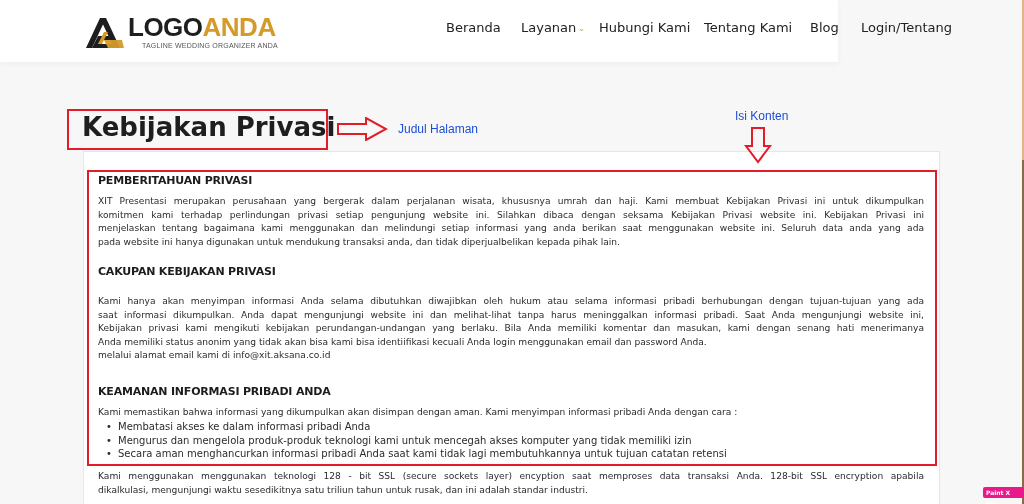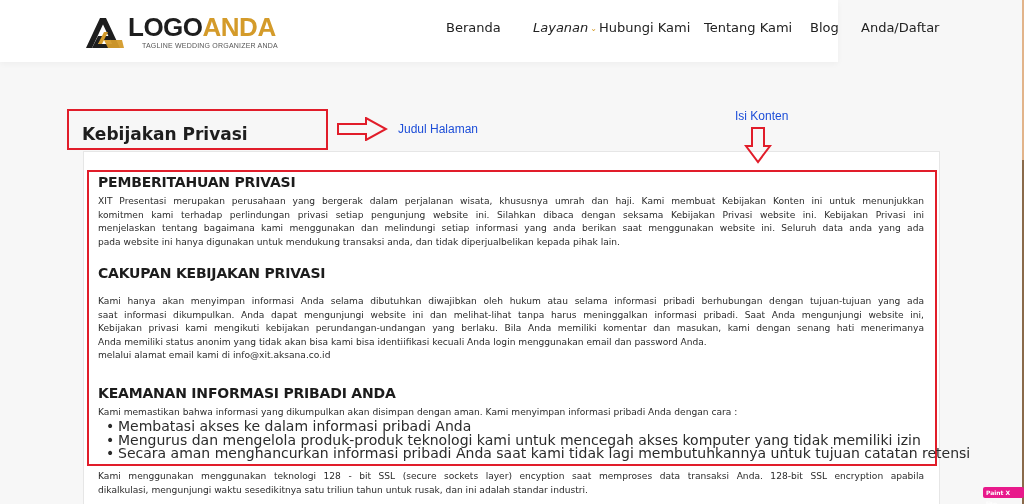--- a/index.html
+++ b/index.html
@@ -14,33 +14,33 @@
     .logo-text { position: absolute; left: 44px; top: 2px; font-size: 26px; font-weight: bold; letter-spacing: -0.5px; line-height: 30px; font-family: "Liberation Sans", sans-serif; }
     .logo-text .a { color: #1e1e1e; }
     .logo-text .b { color: #d49b2a; }
     .logo-tagline { position: absolute; left: 58px; top: 32px; font-size: 7px; color: #555; letter-spacing: 0.2px; font-family: "Liberation Sans", sans-serif; white-space: nowrap; }
 
     .nav { position: absolute; top: 20px; height: 20px; display: flex; align-items: center; }
     .nav-item { position: absolute; top: 0; font-size: 13px; color: #222; white-space: nowrap; font-family: "DejaVu Sans", sans-serif; cursor: pointer; }
     .chev { font-size: 8px; color: #d49b2a; margin-left: 2px; vertical-align: middle; }
 
     .page-title-box { position: absolute; left: 67px; top: 109px; width: 261px; height: 41px; border: 2px solid #e11d2a; }
-    .page-title { position: absolute; left: 82px; top: 112px; font-size: 17px; color: #1e1e1e; font-family: "DejaVu Sans", sans-serif; white-space: nowrap; margin-top: 12px; }
+    .page-title { position: absolute; left: 82px; top: 112px; font-size: 26px; color: #1e1e1e; font-family: "DejaVu Sans", sans-serif; white-space: nowrap; }
     .arrow-right { position: absolute; left: 336px; top: 117px; width: 52px; height: 24px; }
     .ann-label { position: absolute; font-size: 12px; color: #1d4ed8; font-family: "Liberation Sans", sans-serif; white-space: nowrap; }
     .arrow-down { position: absolute; left: 744px; top: 126px; width: 28px; height: 38px; }
 
     .content-card { position: absolute; left: 83px; top: 151px; width: 857px; height: 360px; background: #ffffff; border-left: 1px solid #e6e6e6; border-right: 1px solid #e6e6e6; border-top: 1px solid #e6e6e6; }
     .content-highlight { position: absolute; left: 87px; top: 170px; width: 850px; height: 296px; border: 2px solid #e11d2a; }
 
-    .section-title { position: absolute; left: 98px; font-size: 14px; font-weight: bold; color: #1c1c1c; font-family: "DejaVu Sans", sans-serif; white-space: nowrap; letter-spacing: -0.2px; }
+    .section-title { position: absolute; left: 98px; font-size: 11px; font-weight: bold; color: #1c1c1c; font-family: "DejaVu Sans", sans-serif; white-space: nowrap; letter-spacing: -0.2px; }
     .para { position: absolute; left: 98px; width: 826px; font-size: 9.1px; line-height: 13.5px; color: #2b2b2b; text-align: justify; font-family: "DejaVu Sans", sans-serif; }
     .para .line { display: block; }
     .justify { text-align-last: justify; }
-    .list { position: absolute; left: 104px; width: 820px; font-size: 14px; line-height: 13.5px; color: #2b2b2b; list-style: none; font-family: "DejaVu Sans", sans-serif; }
+    .list { position: absolute; left: 104px; width: 820px; font-size: 10px; line-height: 13.5px; color: #2b2b2b; list-style: none; font-family: "DejaVu Sans", sans-serif; }
     .list li { position: relative; padding-left: 14px; white-space: nowrap; }
     .list li::before { content: "•"; position: absolute; left: 2px; top: 0; }
 
     .badge { position: absolute; left: 983px; top: 487px; height: 11px; padding: 0 3px; background: #e8198b; color: #fff; font-size: 6px; font-weight: bold; border-radius: 2px; line-height: 11px; font-family: "DejaVu Sans", sans-serif; }
   </style>
 </head>
 <body>
 
 <div class="right-edge"></div>
 
@@ -54,27 +54,27 @@
       <polygon points="14,32 20,20 24,20 18,32" fill="#d49b2a"></polygon>
     </svg>
     <div class="logo-text">
       <span class="a" style="text-transform:uppercase;">Logo</span><span class="b" style="text-transform:uppercase;">Anda</span>
     </div>
     <div class="logo-tagline">TAGLINE WEDDING ORGANIZER ANDA</div>
   </div>
 
   <nav class="nav" style="left:0;width:1022px;">
     <span class="nav-item" style="left:446px;">Beranda</span>
-    <span class="nav-item" style="left:533px;font-style:italic;">
+    <span class="nav-item" style="left:521px;">
       <span>Layanan</span><span class="chev">⌄</span>
     </span>
     <span class="nav-item" style="left:599px;">Hubungi Kami</span>
     <span class="nav-item" style="left:704px;">Tentang Kami</span>
     <span class="nav-item" style="left:810px;">Blog</span>
-    <span class="nav-item" style="left:861px;">Anda/Daftar</span>
+    <span class="nav-item" style="left:861px;">Login/Tentang</span>
   </nav>
 </header>
 
 <div class="content-card"></div>
 
 <div class="page-title-box"></div>
 <h1 class="page-title">Kebijakan Privasi</h1>
 
 <svg class="arrow-right" viewBox="0 0 52 24">
   <polygon points="2,7 30,7 30,1 50,12 30,23 30,17 2,17" fill="none" stroke="#e11d2a" stroke-width="2"></polygon>
@@ -83,21 +83,21 @@
 
 <span class="ann-label" style="left:735px;top:109px;">Isi Konten</span>
 <svg class="arrow-down" viewBox="0 0 28 38">
   <polygon points="8,2 20,2 20,20 26,20 14,36 2,20 8,20" fill="none" stroke="#e11d2a" stroke-width="2"></polygon>
 </svg>
 
 <div class="content-highlight"></div>
 
 <h2 class="section-title" style="top:174px;">PEMBERITAHUAN PRIVASI</h2>
 <div class="para" style="top:195px;">
-  <span class="line justify">XIT Presentasi merupakan perusahaan yang bergerak dalam perjalanan wisata, khususnya umrah dan haji. Kami membuat Kebijakan Konten ini untuk menunjukkan</span>
+  <span class="line justify">XIT Presentasi merupakan perusahaan yang bergerak dalam perjalanan wisata, khususnya umrah dan haji. Kami membuat Kebijakan Privasi ini untuk dikumpulkan</span>
   <span class="line justify">komitmen kami terhadap perlindungan privasi setiap pengunjung website ini. Silahkan dibaca dengan seksama Kebijakan Privasi website ini. Kebijakan Privasi ini</span>
   <span class="line justify">menjelaskan tentang bagaimana kami menggunakan dan melindungi setiap informasi yang anda berikan saat menggunakan website ini. Seluruh data anda yang ada</span>
   <span class="line">pada website ini hanya digunakan untuk mendukung transaksi anda, dan tidak diperjualbelikan kepada pihak lain.</span>
 </div>
 
 <h2 class="section-title" style="top:265px;">CAKUPAN KEBIJAKAN PRIVASI</h2>
 <div class="para" style="top:295px;">
   <span class="line justify">Kami hanya akan menyimpan informasi Anda selama dibutuhkan diwajibkan oleh hukum atau selama informasi pribadi berhubungan dengan tujuan-tujuan yang ada</span>
   <span class="line justify">saat informasi dikumpulkan. Anda dapat mengunjungi website ini dan melihat-lihat tanpa harus meninggalkan informasi pribadi. Saat Anda mengunjungi website ini,</span>
   <span class="line justify">Kebijakan privasi kami mengikuti kebijakan perundangan-undangan yang berlaku. Bila Anda memiliki komentar dan masukan, kami dengan senang hati menerimanya</span>

